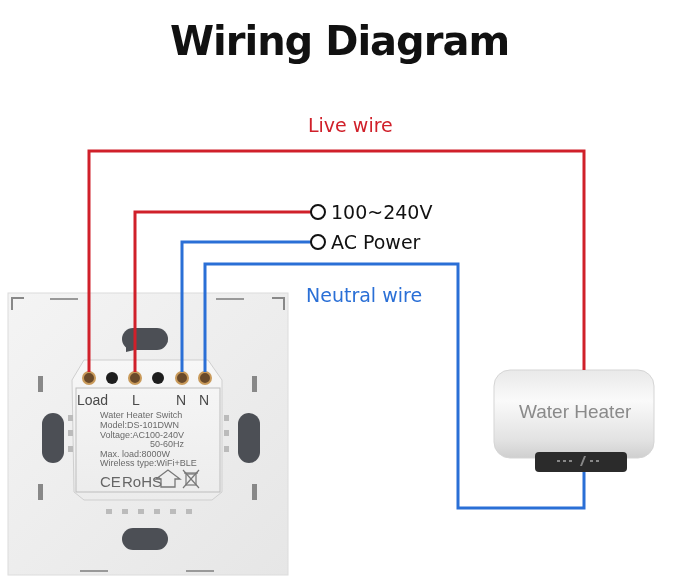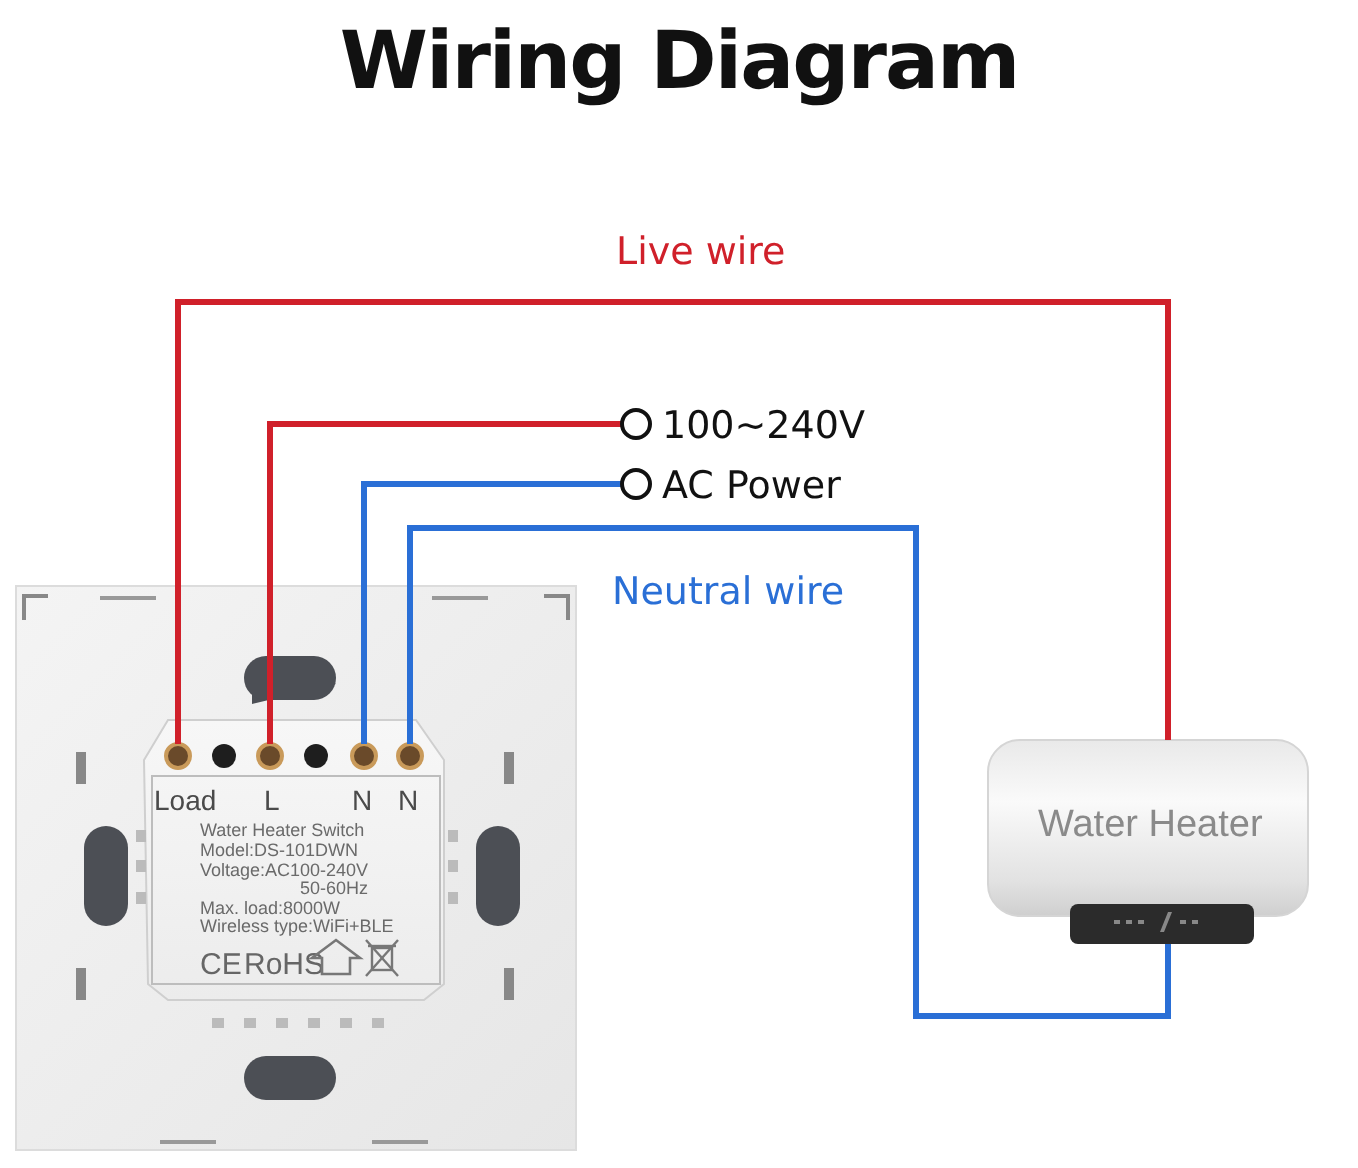--- a/index.html
+++ b/index.html
@@ -1,17 +1,17 @@
 <!DOCTYPE html>
 <html><head>
 <meta charset="utf-8">
 <style>
   html, body { margin: 0; padding: 0; background: #ffffff; }
   body { width: 679px; height: 584px; position: relative; overflow: hidden; font-family: "Liberation Sans", sans-serif; }
-  #title { position: absolute; left: 0; top: 8px; width: 679px; text-align: center; font-family: "DejaVu Sans", sans-serif; font-weight: bold; font-size: 40px; letter-spacing: -1px; color: #111; }
+  #title { position: absolute; left: 0; top: 18px; width: 679px; text-align: center; font-family: "DejaVu Sans", sans-serif; font-weight: bold; font-size: 40px; letter-spacing: -1px; color: #111; }
   svg { position: absolute; left: 0; top: 0; }
   .lbl-red { fill: #d0202a; font-family: "DejaVu Sans", sans-serif; font-size: 19px; }
   .lbl-blue { fill: #2a6fd6; font-family: "DejaVu Sans", sans-serif; font-size: 19px; }
   .lbl-black { fill: #111; font-family: "DejaVu Sans", sans-serif; font-size: 19px; }
   .term { fill: #4a4a4a; font-family: "Liberation Sans", sans-serif; font-size: 14px; }
   .spec { fill: #6a6a6a; font-family: "Liberation Sans", sans-serif; font-size: 9px; }
   .cert { fill: #666; font-family: "Liberation Sans", sans-serif; font-size: 15px; }
   .heater-lbl { fill: #8a8a8a; font-family: "Liberation Sans", sans-serif; font-size: 19px; }
 </style>
 </head>

